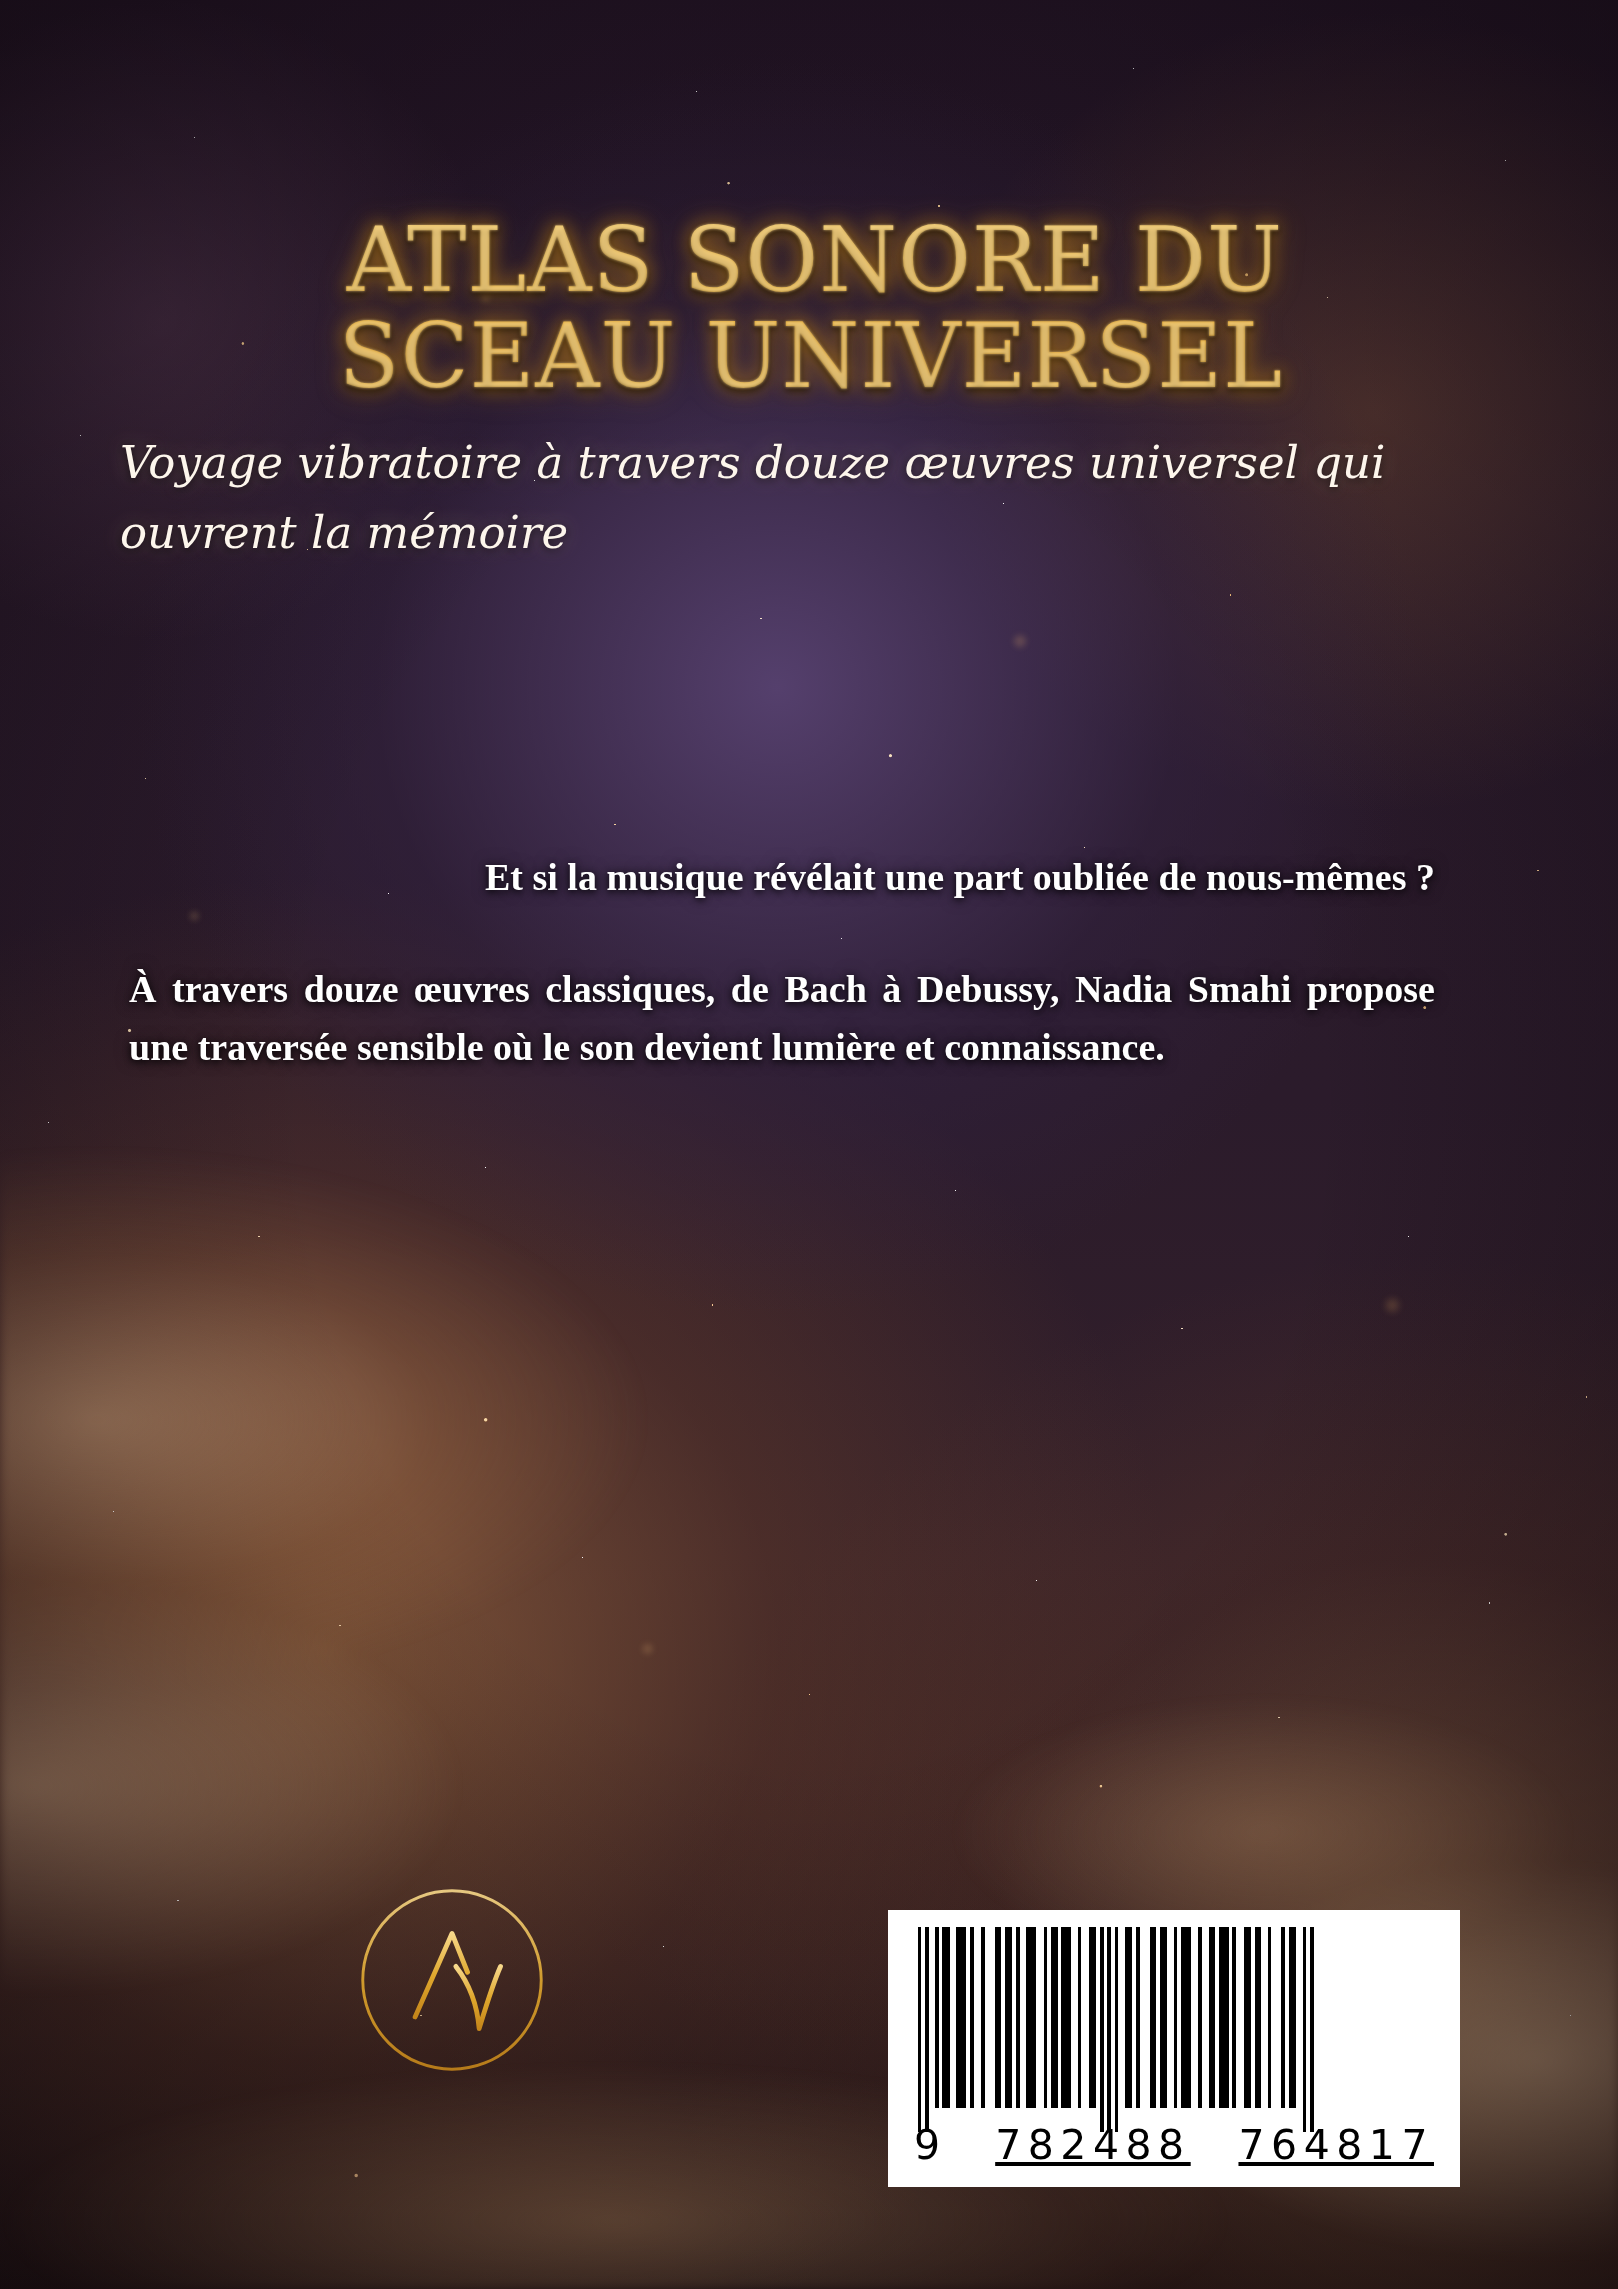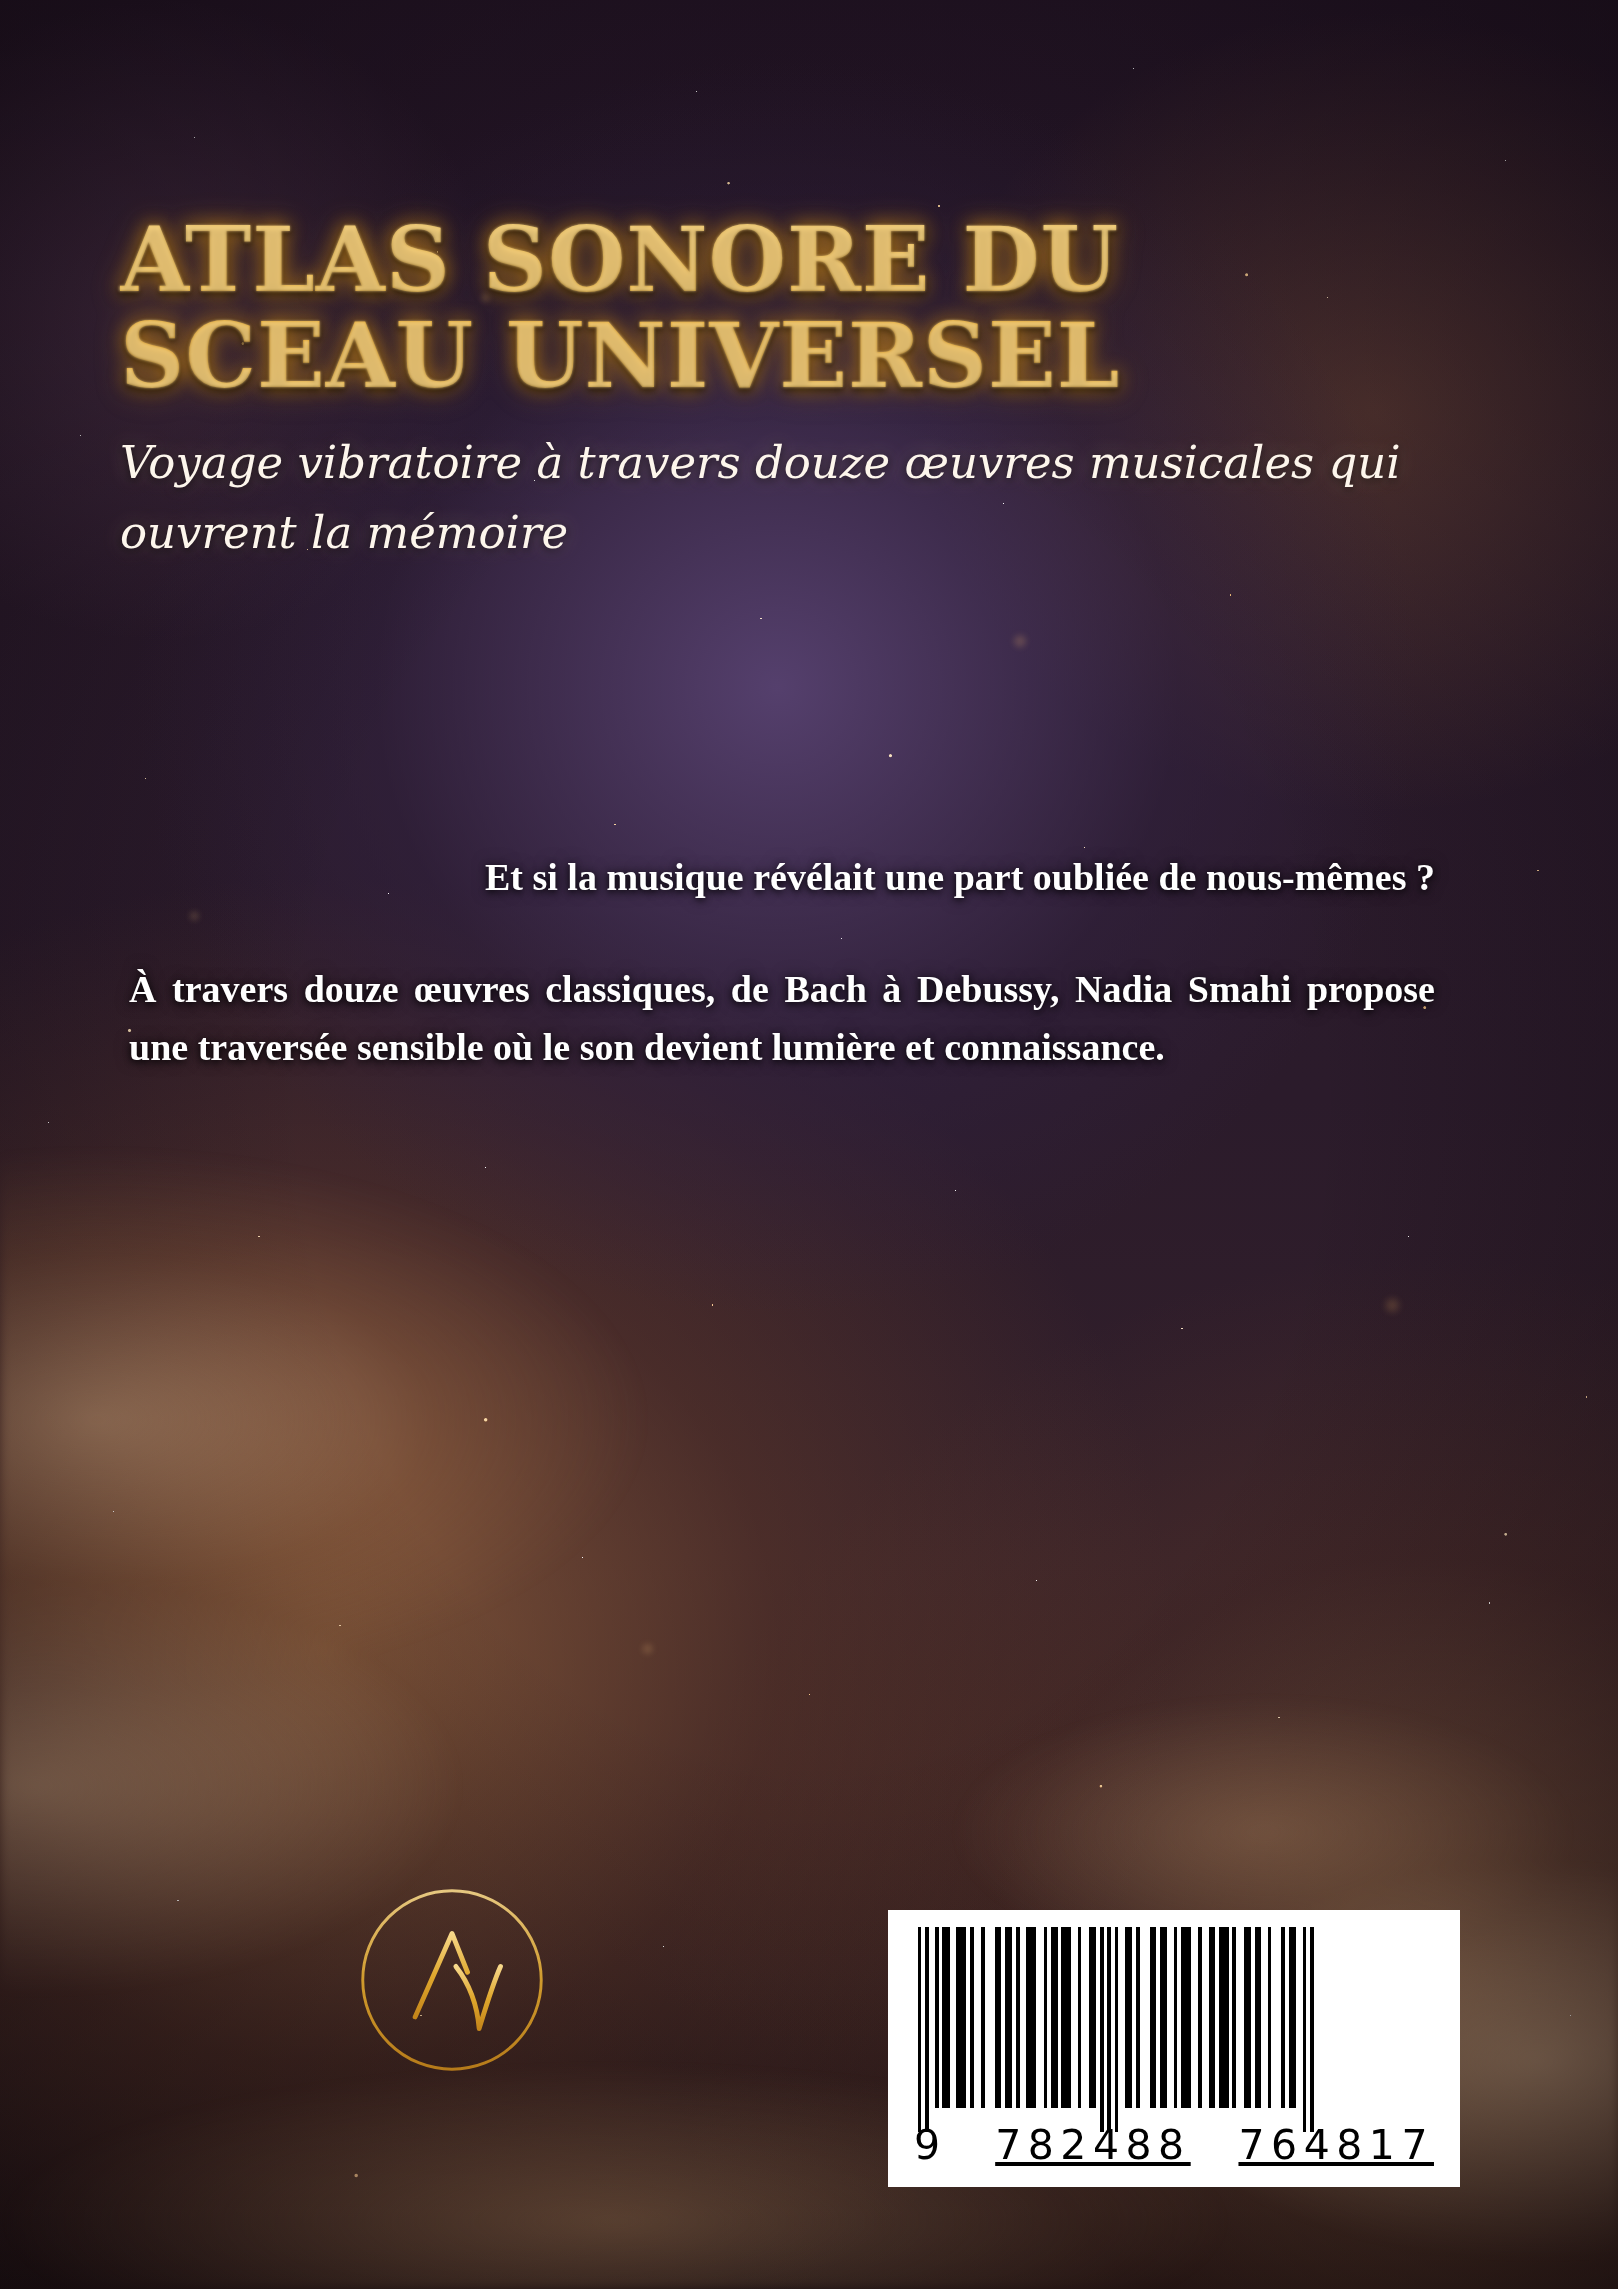--- a/index.html
+++ b/index.html
@@ -137,37 +137,38 @@
 
   .title-block {
     position: absolute;
     left: 120px;
     top: 212px;
     width: 1311px;
   }
   .book-title {
     margin: 0;
     font-family: "DejaVu Serif", serif;
-    font-weight: 700;
+    font-weight: 400;
     font-size: 89px;
     line-height: 1.08;
     letter-spacing: 0.9px;
     color: #f0b429;
     text-transform: uppercase;
     font-variant: small-caps;
     text-shadow:
       0 0 2.8px rgba(255, 220, 140, 0.75),
       0 0 16.6px rgba(230, 150, 30, 0.55),
       0 2.8px 6.5px rgba(0, 0, 0, 0.75);
     background: linear-gradient(180deg, #ffe08a 0%, #f3b52e 45%, #e09a18 75%, #f6cf6b 100%);
     -webkit-background-clip: text;
     background-clip: text;
     -webkit-text-fill-color: transparent;
     filter: drop-shadow(0 0 13px rgba(235,160,40,0.45)) drop-shadow(0 2.8px 4.6px rgba(0,0,0,0.6));
     max-width: 1163px;
+    text-align: right;
   }
   .book-subtitle {
     margin: 24px 0 0 0;
     font-family: "DejaVu Serif", serif;
     font-style: italic;
     font-weight: 400;
     font-size: 45px;
     line-height: 1.55;
     color: #fdf6ec;
     text-shadow: 0 1.8px 9.2px rgba(0,0,0,0.75), 0 0 20px rgba(255,225,180,0.30);
@@ -256,21 +257,21 @@
   <div class="bg-clouds"></div>
   <div class="stars3"></div>
   <div class="stars2"></div>
   <div class="stars"></div>
   <div class="bg-vignette"></div>
 
   <div class="content">
 
     <div class="title-block">
       <h1 class="book-title">Atlas sonore du sceau universel</h1>
-      <p class="book-subtitle">Voyage vibratoire à travers douze œuvres musicales qui ouvrent la mémoire</p>
+      <p class="book-subtitle">Voyage vibratoire à travers douze œuvres universel qui ouvrent la mémoire</p>
     </div>
 
     <div class="blurb">
       <p class="lead">Et si la musique révélait une part oubliée de nous-mêmes ?</p>
       <p>À travers douze œuvres classiques, de Bach à Debussy, Nadia Smahi propose une traversée sensible où le son devient lumière et connaissance.</p>
     </div>
 
     <div class="publisher-logo">
       <svg viewBox="0 0 200 200" aria-hidden="true">
         <defs>

